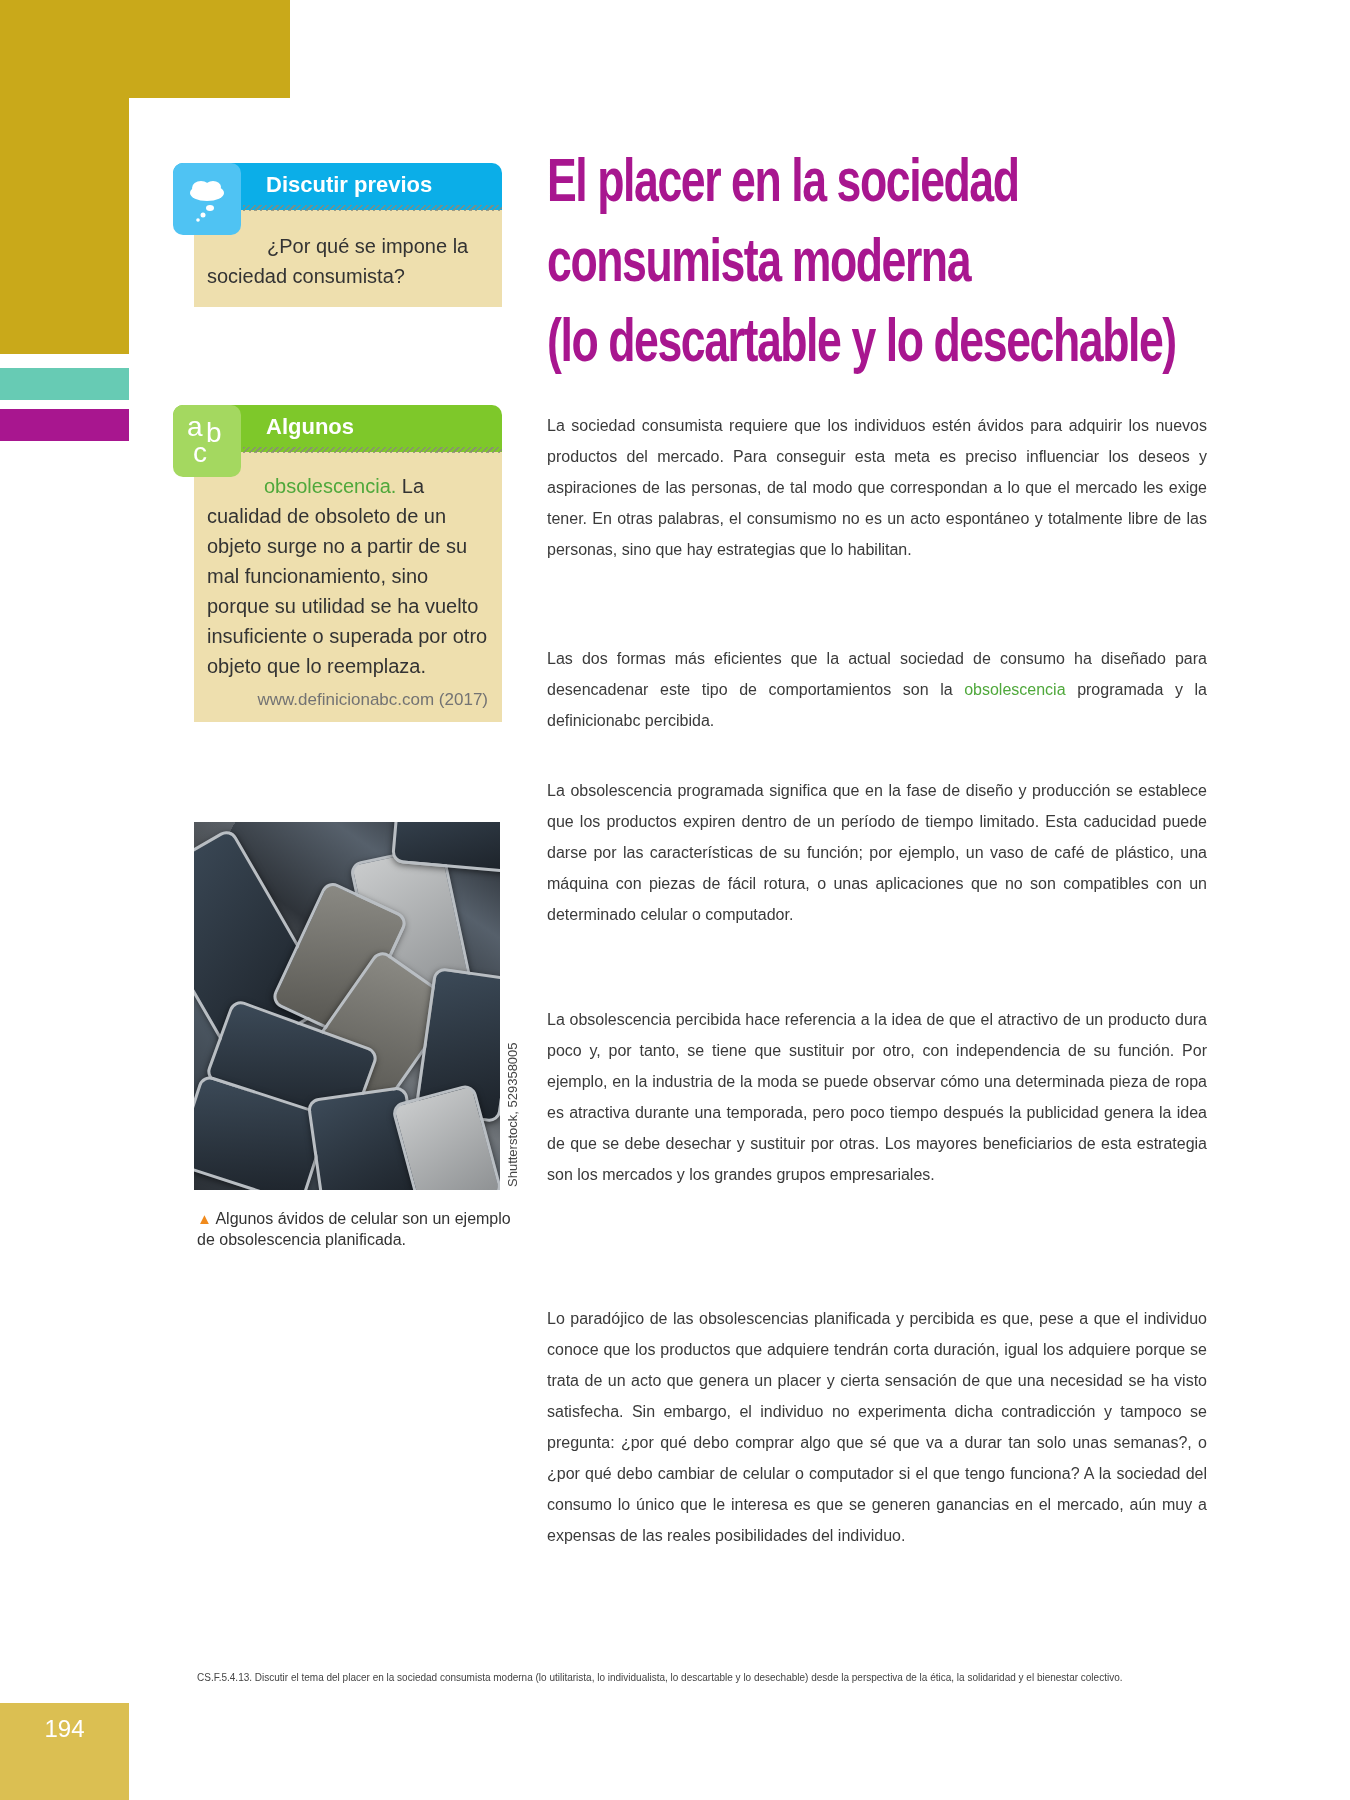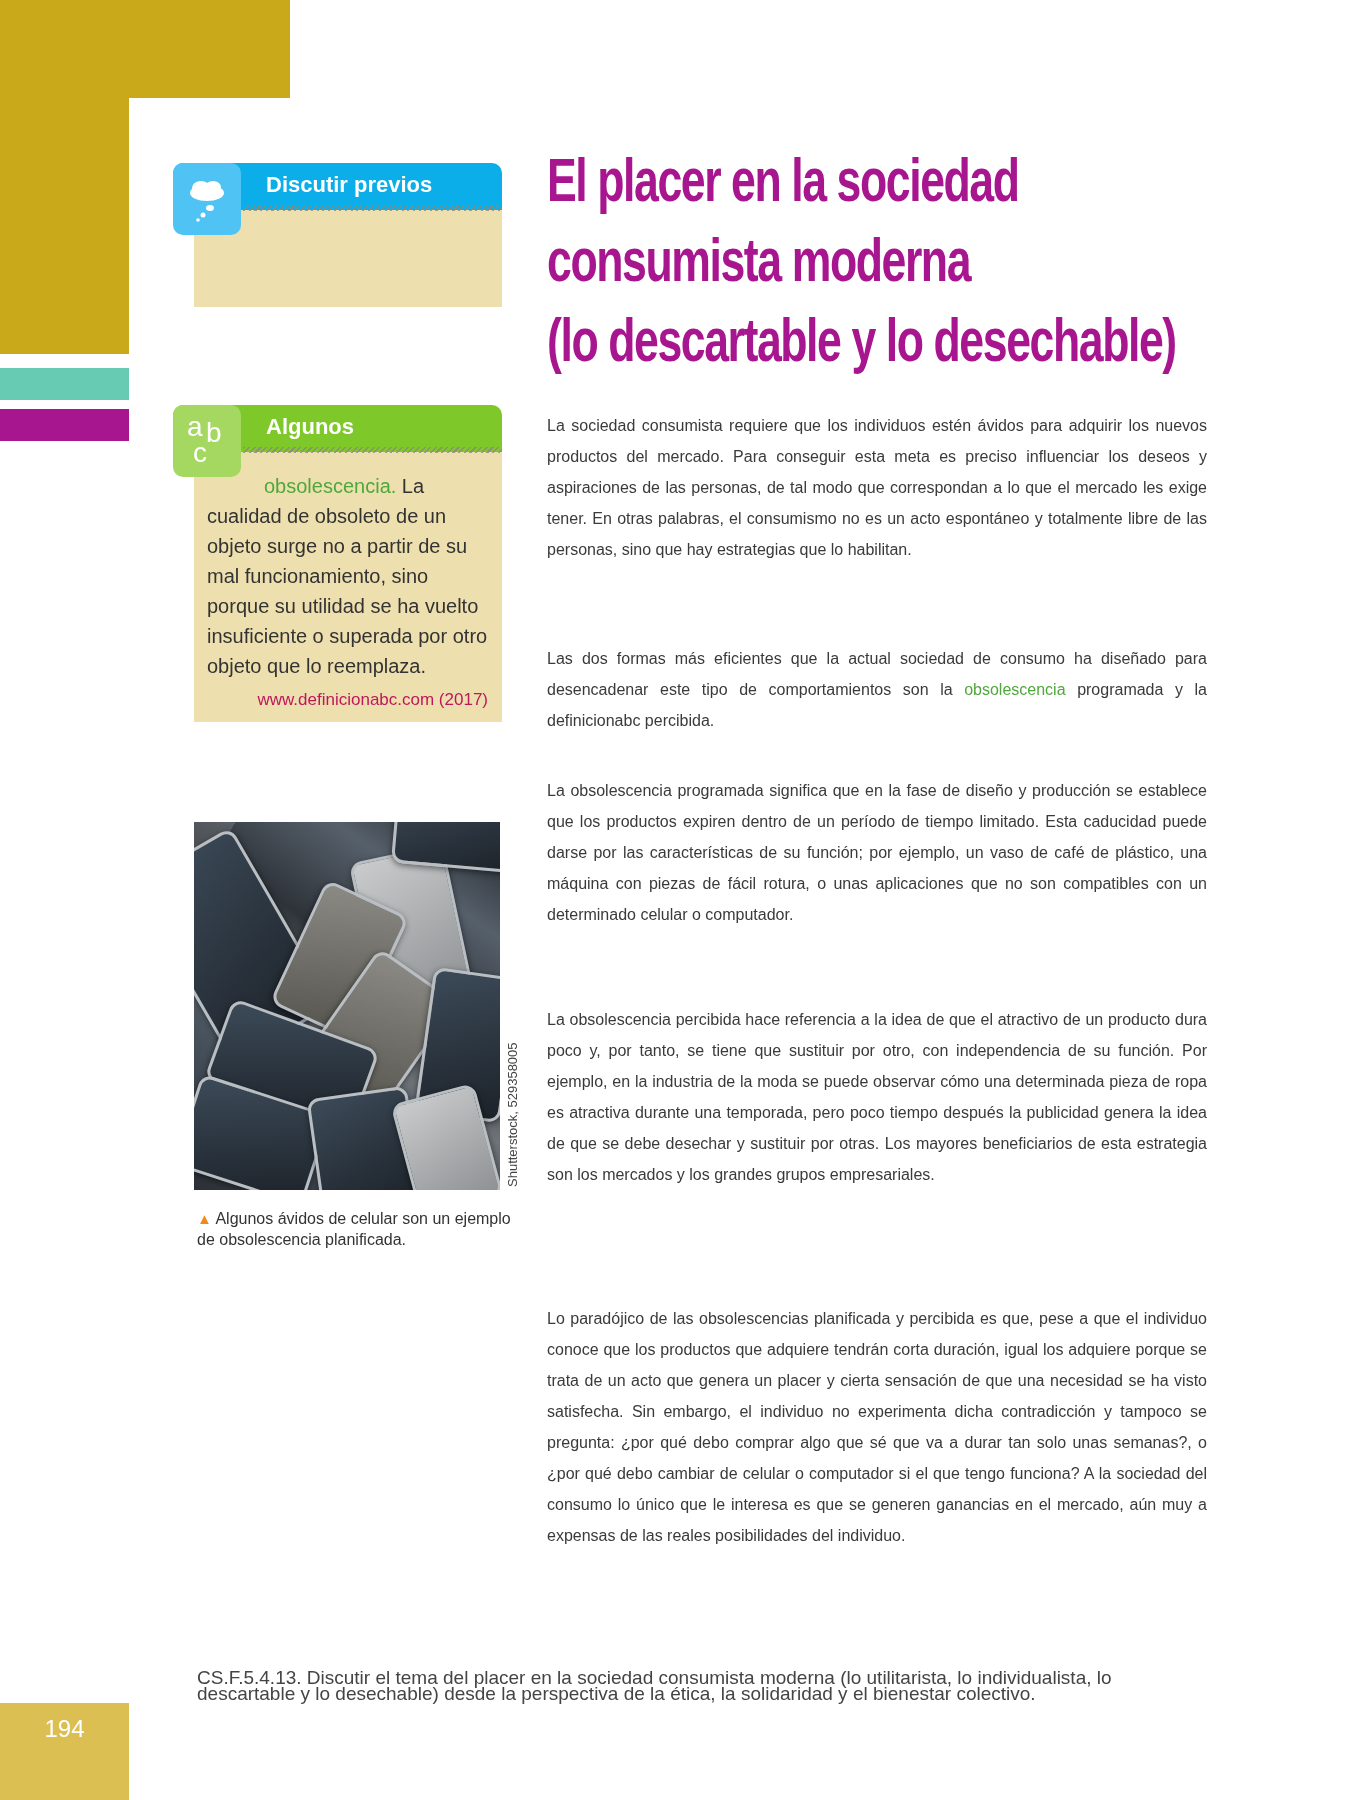--- a/index.html
+++ b/index.html
@@ -35,21 +35,21 @@
   .saberes .icon { background:#4fc3f3; }
   .saberes .bg { top:47px; bottom:0; }
 
   .glosario { left:173px; top:405px; width:329px; height:317px; }
   .glosario .header { background:#7ec82a; }
   .glosario .icon { background:#a4d860; }
   .glosario .bg { top:47px; bottom:0; }
   .glosario .abc { position:absolute; left:0; top:0; width:68px; height:72px; color:#fff; }
   .glosario .abc span { position:absolute; font-size:28px; line-height:1; }
   .glossary-term { color:#4fa83b; }
-  .glossary-source { position:absolute; right:14px; top:285px; font-size:17px; color:#be185d; }
+  .glossary-source { position:absolute; right:14px; top:285px; font-size:17px; color:#737373; }
 
   
   .photo { left:194px; top:822px; width:306px; height:368px; overflow:hidden;
     background:
       linear-gradient(120deg, rgba(255,255,255,0.15) 0 8%, transparent 8% 100%),
       linear-gradient(35deg, #2b3036 0%, #4a5560 30%, #6f7479 45%, #2e3339 60%, #56606b 80%, #1f2328 100%); }
   .phone { position:absolute; border-radius:12px; border:3px solid #b9bec3;
     background:linear-gradient(160deg,#3c4a58,#1c2229); box-shadow:0 2px 6px rgba(0,0,0,.5); }
   .phone.silver { background:linear-gradient(160deg,#c9cbcc,#8d9092); }
   .phone.gray { background:linear-gradient(160deg,#8b8a84,#55544f); }
@@ -68,21 +68,21 @@
   
   .body-text { left:547px; width:660px; font-size:16px; line-height:31px; color:#3a3a3a;
     text-align:justify; }
   .body-text .hl { color:#4fa83b; }
   .p1 { top:410px; }
   .p2 { top:643px; }
   .p3 { top:775px; }
   .p4 { top:1004px; }
   .p5 { top:1303px; }
 
-  .footnote { left:197px; top:1670px; width:1010px; font-size:19px; line-height:16px; color:#444; }
+  .footnote { left:197px; top:1670px; width:1010px; font-size:10px; line-height:16px; color:#444; }
 </style>
 </head>
 <body>
 
 <div class="abs gold-top"></div>
 <div class="abs gold-side"></div>
 <div class="abs teal-bar"></div>
 <div class="abs purple-bar"></div>
 
 <div class="box saberes">
@@ -93,20 +93,21 @@
     <svg width="68" height="72" viewBox="0 0 68 72">
       <ellipse cx="34" cy="30" rx="17" ry="8" fill="#fff"></ellipse>
       <ellipse cx="28" cy="25" rx="9" ry="7" fill="#fff"></ellipse>
       <ellipse cx="40" cy="24" rx="8" ry="6" fill="#fff"></ellipse>
       <ellipse cx="37" cy="45" rx="4" ry="3" fill="#fff"></ellipse>
       <circle cx="30" cy="52" r="2.5" fill="#fff"></circle>
       <circle cx="25" cy="57" r="1.8" fill="#fff"></circle>
     </svg>
   </div>
   <div class="title">Discutir previos</div>
+  <div class="text" style="top:68px; text-indent:60px;">¿Por qué se impone la sociedad consumista?</div>
 </div>
 
 <div class="box glosario">
   <div class="bg"></div>
   <div class="header"></div>
   <div class="stripe"></div>
   <div class="icon"></div>
   <div class="abc">
     <span style="left:14px; top:8px;">a</span>
     <span style="left:33px; top:14px;">b</span>

